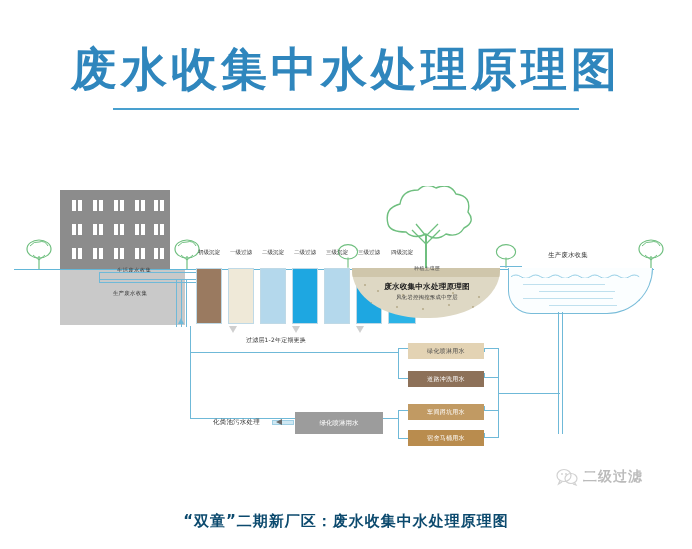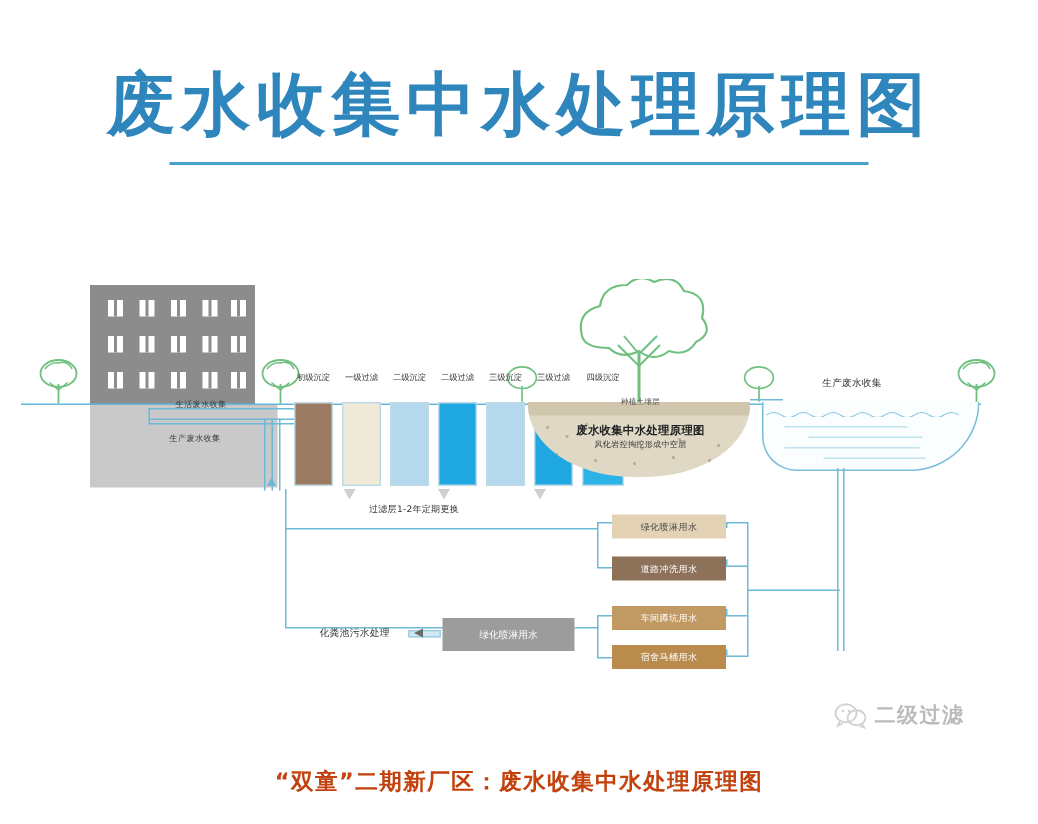--- a/index.html
+++ b/index.html
@@ -21,21 +21,21 @@
     font-family:Liberation Serif, serif;
     line-height:48px;
   }
   #title-rule{
     position:absolute;left:113px;top:108px;width:466px;height:2px;background:#49a0cf;
   }
 
   
   #caption{
     position:absolute;left:0;top:512px;width:692px;text-align:center;
-    font-size:15px;font-weight:bold;color:#c2410c;letter-spacing:1px;
+    font-size:15px;font-weight:bold;color:#0c4a6e;letter-spacing:1px;
     font-family:"DejaVu Sans","Liberation Sans",sans-serif;
   }
 
   
   #watermark{
     position:absolute;left:556px;top:468px;display:flex;align-items:center;gap:5px;
     opacity:.45;
   }
   #watermark .wm-text{
     font-size:14px;color:#6b6b6b;font-weight:bold;letter-spacing:1px;

